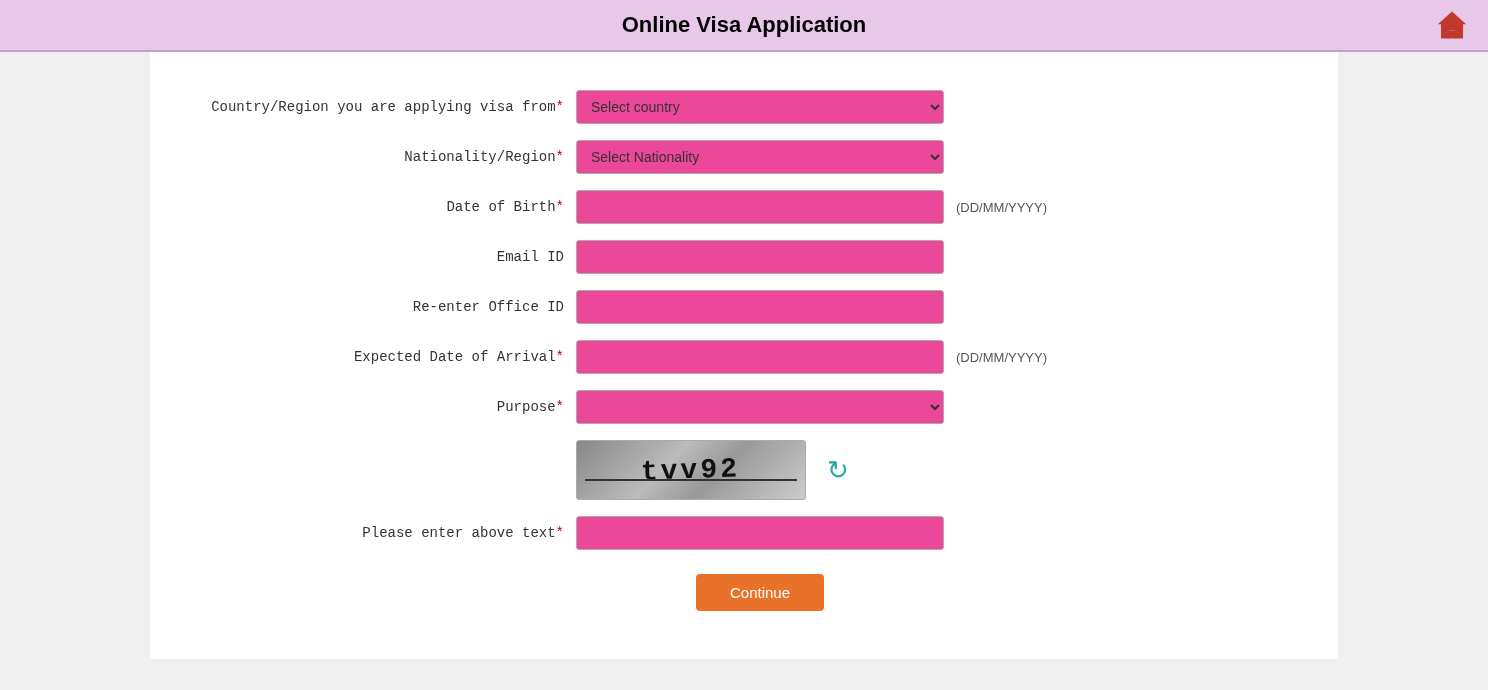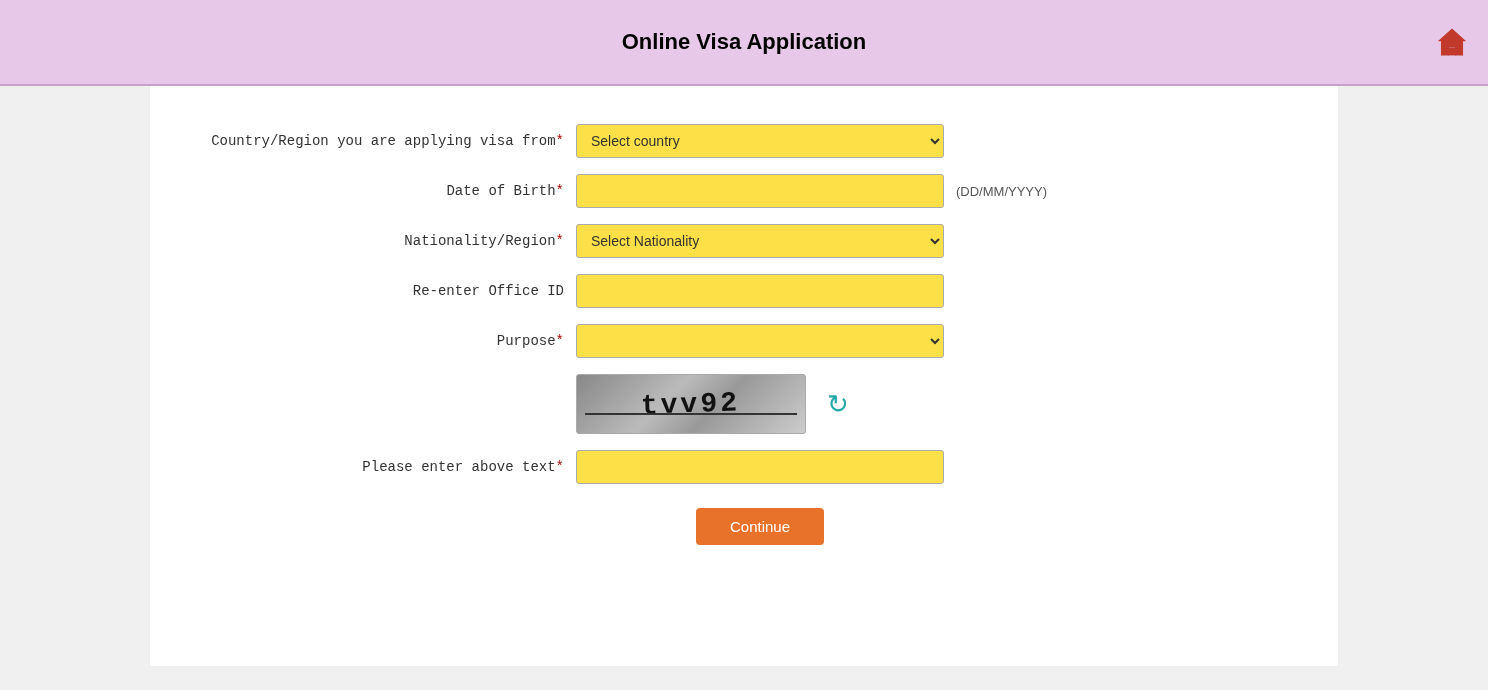--- a/index.html
+++ b/index.html
@@ -5,21 +5,21 @@
     * { margin: 0; padding: 0; box-sizing: border-box; }
     body {
       font-family: Arial, sans-serif;
       background: #f0f0f0;
       width: 1488px;
       min-height: 690px;
     }
 
     .header {
       background: #e8c8e8;
-      padding: 29px 0;
+      padding: 12px 0;
       text-align: center;
       border-bottom: 2px solid #c9a0c9;
       display: flex;
       align-items: center;
       justify-content: center;
       position: relative;
     }
 
     .header-title {
       font-size: 22px;
@@ -80,21 +80,21 @@
       color: #555;
       white-space: nowrap;
     }
 
     select, input[type="text"] {
       width: 100%;
       padding: 6px 10px;
       border: 1px solid #aaa;
       border-radius: 3px;
       font-size: 14px;
-      background: #fde047;
+      background: #ec4899;
       color: #333;
       height: 34px;
     }
 
     select {
       appearance: auto;
       -webkit-appearance: auto;
       cursor: pointer;
     }
 
@@ -197,51 +197,69 @@
           <select>
             <option value="">Select country</option>
           </select>
         </td>
         <td class="hint-cell"></td>
       </tr>
 
 
       <tr>
         <td class="label-cell">
-          Date of Birth<span class="required">*</span>
-        </td>
-        <td class="input-cell">
-          <input type="text" style="">
-        </td>
-        <td class="hint-cell">(DD/MM/YYYY)</td>
-      </tr>
-
-      <tr>
-        <td class="label-cell">
           Nationality/Region<span class="required">*</span>
         </td>
         <td class="input-cell">
           <select>
             <option value="">Select Nationality</option>
           </select>
         </td>
         <td class="hint-cell"></td>
       </tr>
 
+      <tr>
+        <td class="label-cell">
+          Date of Birth<span class="required">*</span>
+        </td>
+        <td class="input-cell">
+          <input type="text" style="">
+        </td>
+        <td class="hint-cell">(DD/MM/YYYY)</td>
+      </tr>
+
+      <tr>
+        <td class="label-cell">
+          Email ID
+        </td>
+        <td class="input-cell">
+          <input type="text" style="">
+        </td>
+        <td class="hint-cell"></td>
+      </tr>
 
       <tr>
         <td class="label-cell">
           Re-enter Office ID
         </td>
         <td class="input-cell">
           <input type="text" style="">
         </td>
         <td class="hint-cell"></td>
       </tr>
 
+      <tr>
+        <td class="label-cell">
+          Expected Date of Arrival<span class="required">*</span>
+        </td>
+        <td class="input-cell">
+          <input type="text" style="">
+        </td>
+        <td class="hint-cell">(DD/MM/YYYY)</td>
+      </tr>
 
 
       <tr>
         <td class="label-cell">
           Purpose<span class="required">*</span>
         </td>
         <td class="input-cell">
           <select>
             <option value=""></option>
           </select>

